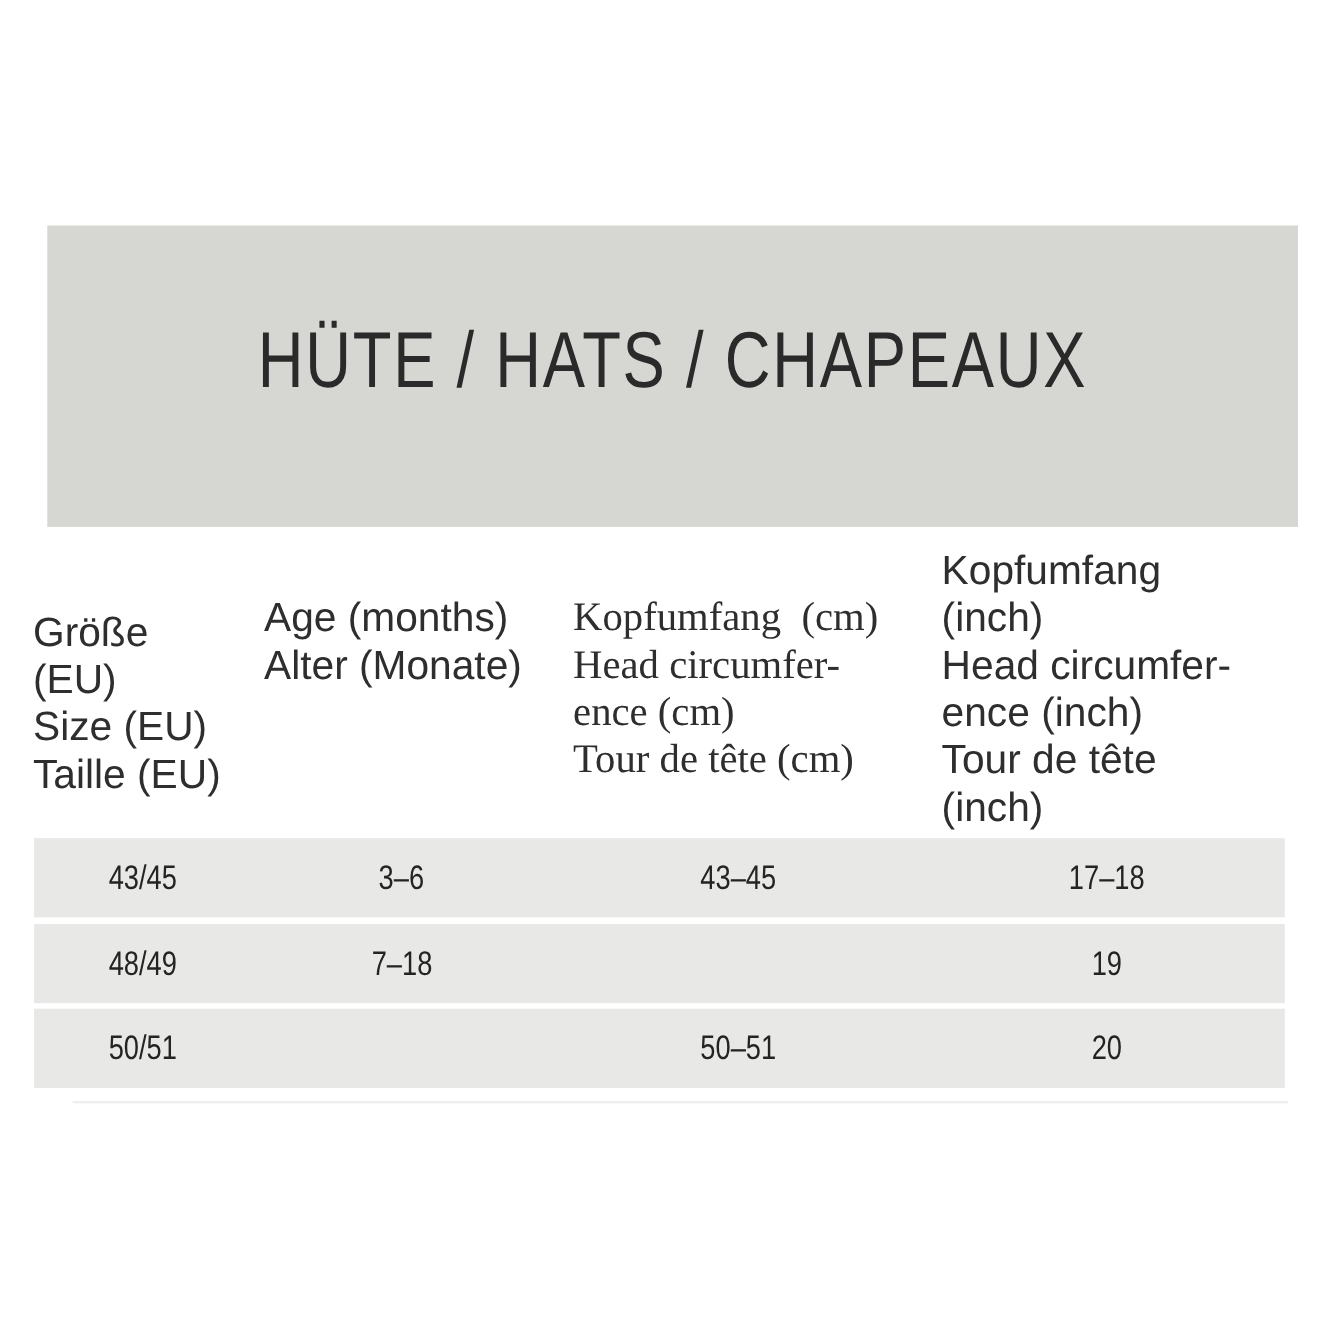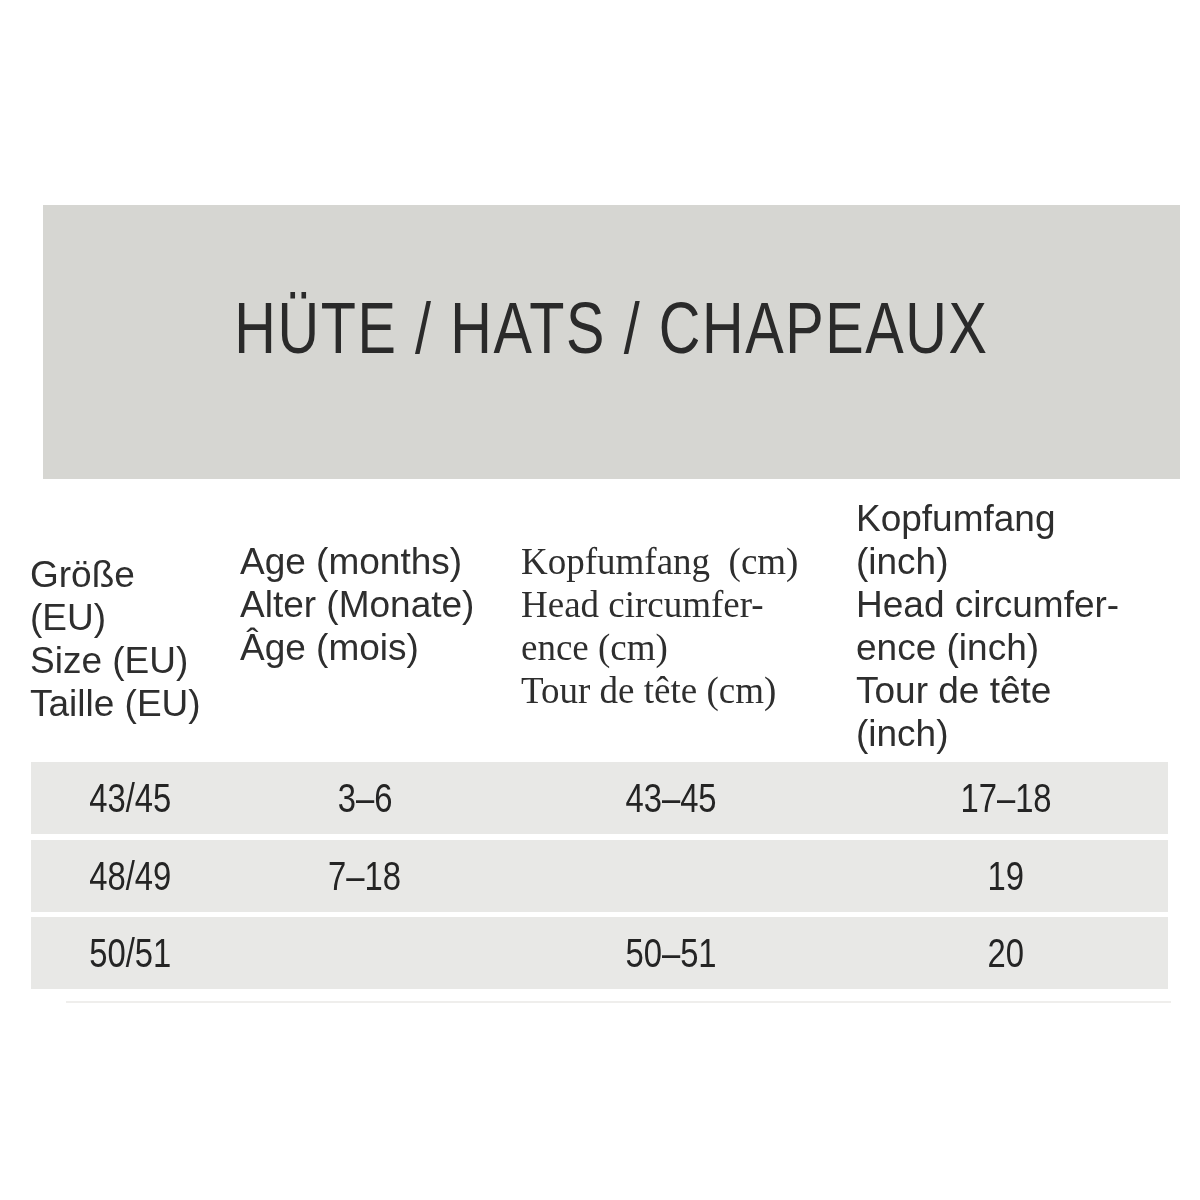--- a/index.html
+++ b/index.html
@@ -52,21 +52,21 @@
   .band-1 { top: 762px; }
   .band-2 { top: 840px; }
   .band-3 { top: 917px; }
   .cell {
     position: absolute;
     top: 0;
     height: 72px;
     display: flex;
     align-items: center;
     justify-content: center;
-    font-size: 41px;
+    font-size: 31px;
     color: #242424;
   }
   .cell-1 { left: 0px;   width: 198px; }
   .cell-2 { left: 209px; width: 250px; }
   .cell-3 { left: 490px; width: 300px; }
   .cell-4 { left: 825px; width: 300px; }
   .cell span {
     transform: scaleX(0.80);
     transform-origin: center center;
     white-space: nowrap;
@@ -90,21 +90,20 @@
   <div class="hdr hdr-col1">
     <div>Größe</div>
     <div>(EU)</div>
     <div>Size (EU)</div>
     <div>Taille (EU)</div>
   </div>
 
   <div class="hdr hdr-col2">
     <div>Age (months)</div>
     <div>Alter (Monate)</div>
-    <div>Âge (mois)</div>
   </div>
 
   <div class="hdr hdr-col3">
     <div>Kopfumfang&nbsp; (cm)</div>
     <div>Head circumfer-</div>
     <div>ence (cm)</div>
     <div>Tour de tête (cm)</div>
   </div>
 
   <div class="hdr hdr-col4">

